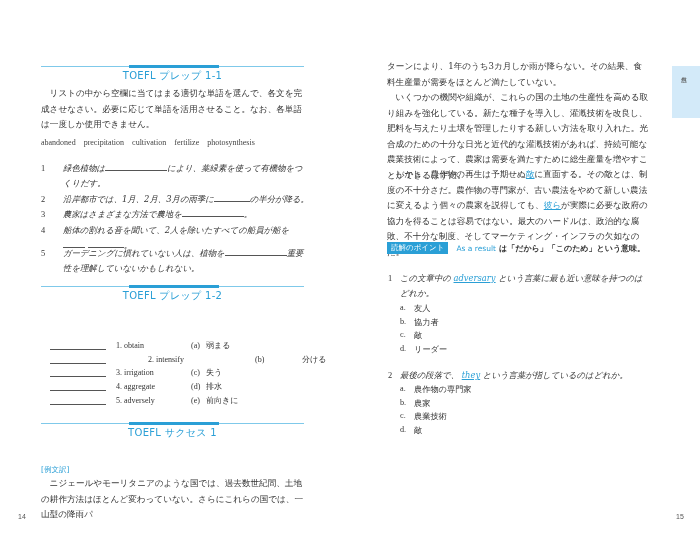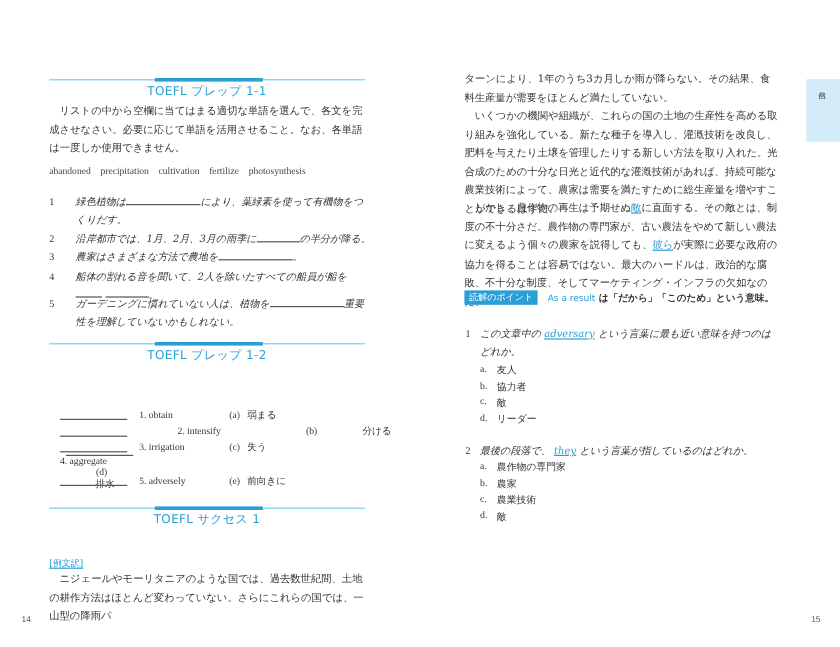--- a/index.html
+++ b/index.html
@@ -38,21 +38,20 @@
 
     .match-row { position: absolute; left: 50px; height: 14px; font-size: 8px; display: flex; align-items: center; }
     .match-row .mblank { width: 56px; border-bottom: 1px solid #555; height: 9px; margin-right: 10px; }
     .match-row .eng { width: 75px; font-family: "Liberation Serif", serif; }
     .match-row .letter { width: 15px; font-family: "Liberation Serif", serif; }
     .match-row .jp { }
 
     .example-label {
       position: absolute; left: 41px; top: 449px; font-size: 7.5px; color: #2a9fd6;
       font-family: "DejaVu Sans", "Liberation Sans", sans-serif;
-      text-decoration: underline;
     }
 
     .page-num { position: absolute; font-size: 7px; color: #555; font-family: "Liberation Sans", sans-serif; }
 
     .side-tab {
       position: absolute; left: 322px; top: 50px; width: 28px; height: 52px;
       background: #d3eaf9;
     }
     .side-tab .label {
       position: absolute; left: 9px; top: 6px; font-size: 6px; line-height: 7px; color: #555;
@@ -138,21 +137,21 @@
     <span class="eng">2. intensify</span>
     <span class="letter">(b)</span>
     <span class="jp">分ける</span>
   </div>
   <div class="match-row" style="top:349px;">
     <span class="mblank"></span>
     <span class="eng">3. irrigation</span>
     <span class="letter">(c)</span>
     <span class="jp">失う</span>
   </div>
-  <div class="match-row" style="top:363px;flex-direction:column;">
+  <div class="match-row" style="top:363px;">
     <span class="mblank"></span>
     <span class="eng">4. aggregate</span>
     <span class="letter">(d)</span>
     <span class="jp">排水</span>
   </div>
   <div class="match-row" style="top:377px;">
     <span class="mblank"></span>
     <span class="eng">5. adversely</span>
     <span class="letter">(e)</span>
     <span class="jp">前向きに</span>

